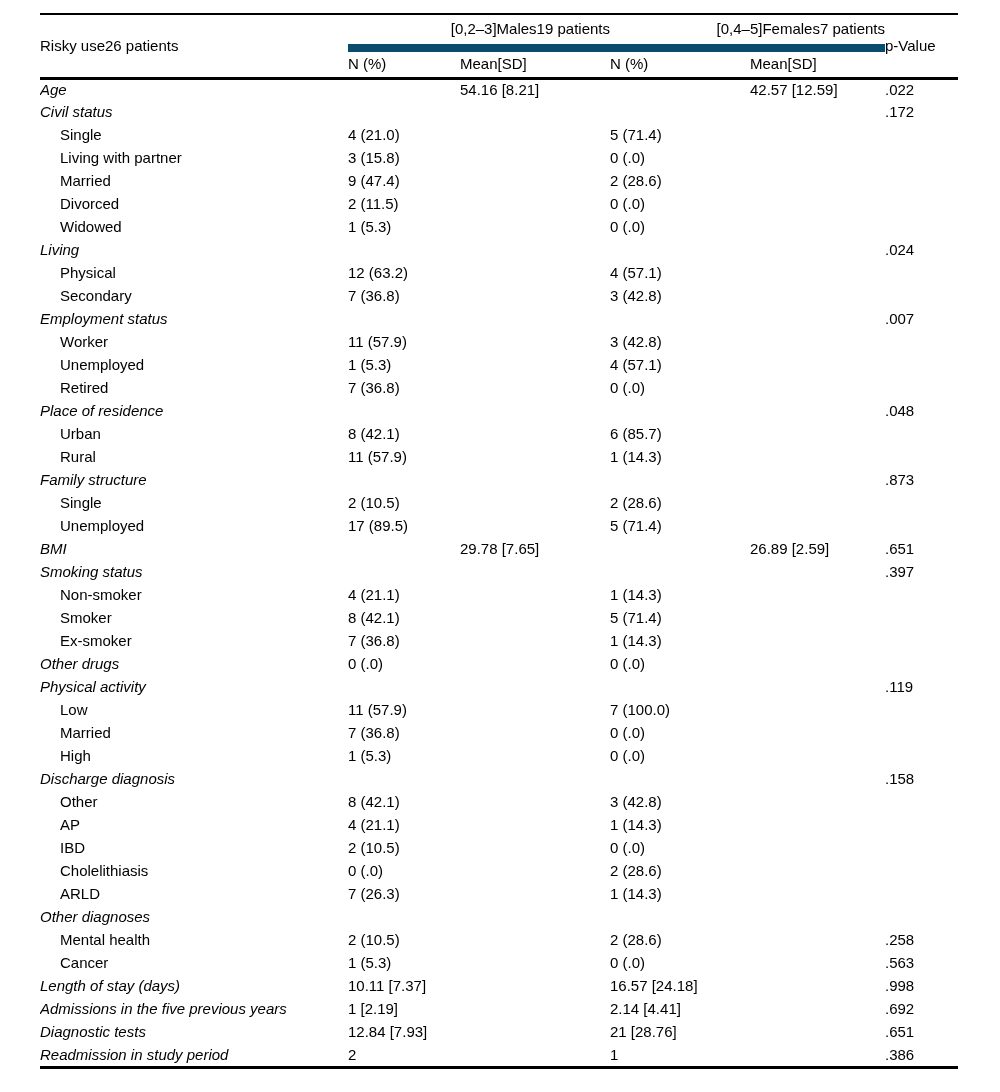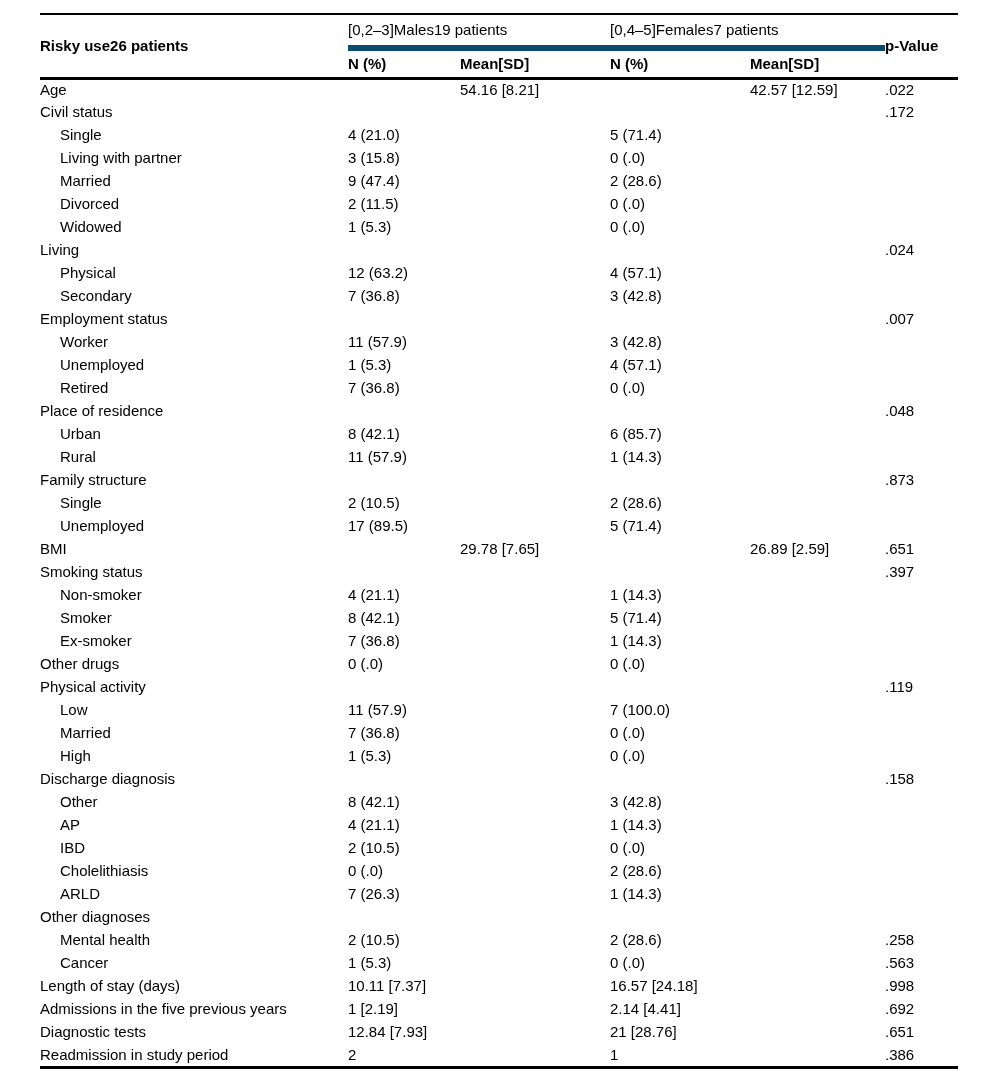--- a/index.html
+++ b/index.html
@@ -43,27 +43,27 @@
     margin: 0;
     text-align: left;
     font-weight: normal;
     white-space: nowrap;
     overflow: hidden;
     vertical-align: middle;
   }
   thead tr.group-row { height: 34px; }
   thead tr.sub-row   { height: 30px; }
   thead tr.group-row th { vertical-align: middle; }
-  th.group-span { border-bottom: 6px solid #0c4a6e; }
+  th.group-span { border-bottom: 8px solid #0c4a6e; text-align: right; }
   thead th { border-bottom-color: #000000; }
   tr.sub-row th,
-  th.rowspan-cell { border-bottom: 3px solid #000000; font-weight: bold; }
+  th.rowspan-cell { border-bottom: 3px solid #000000; }
 
   tbody tr { height: 23px; }
-  td.c-label.category { }
+  td.c-label.category { font-style: italic; }
   td.c-label.item { padding-left: 20px; }
 </style>
 </head>
 <body>
 
 <div class="page">
   <div class="table-wrap">
     <table class="stat-table">
       <colgroup>
         <col class="c1">

